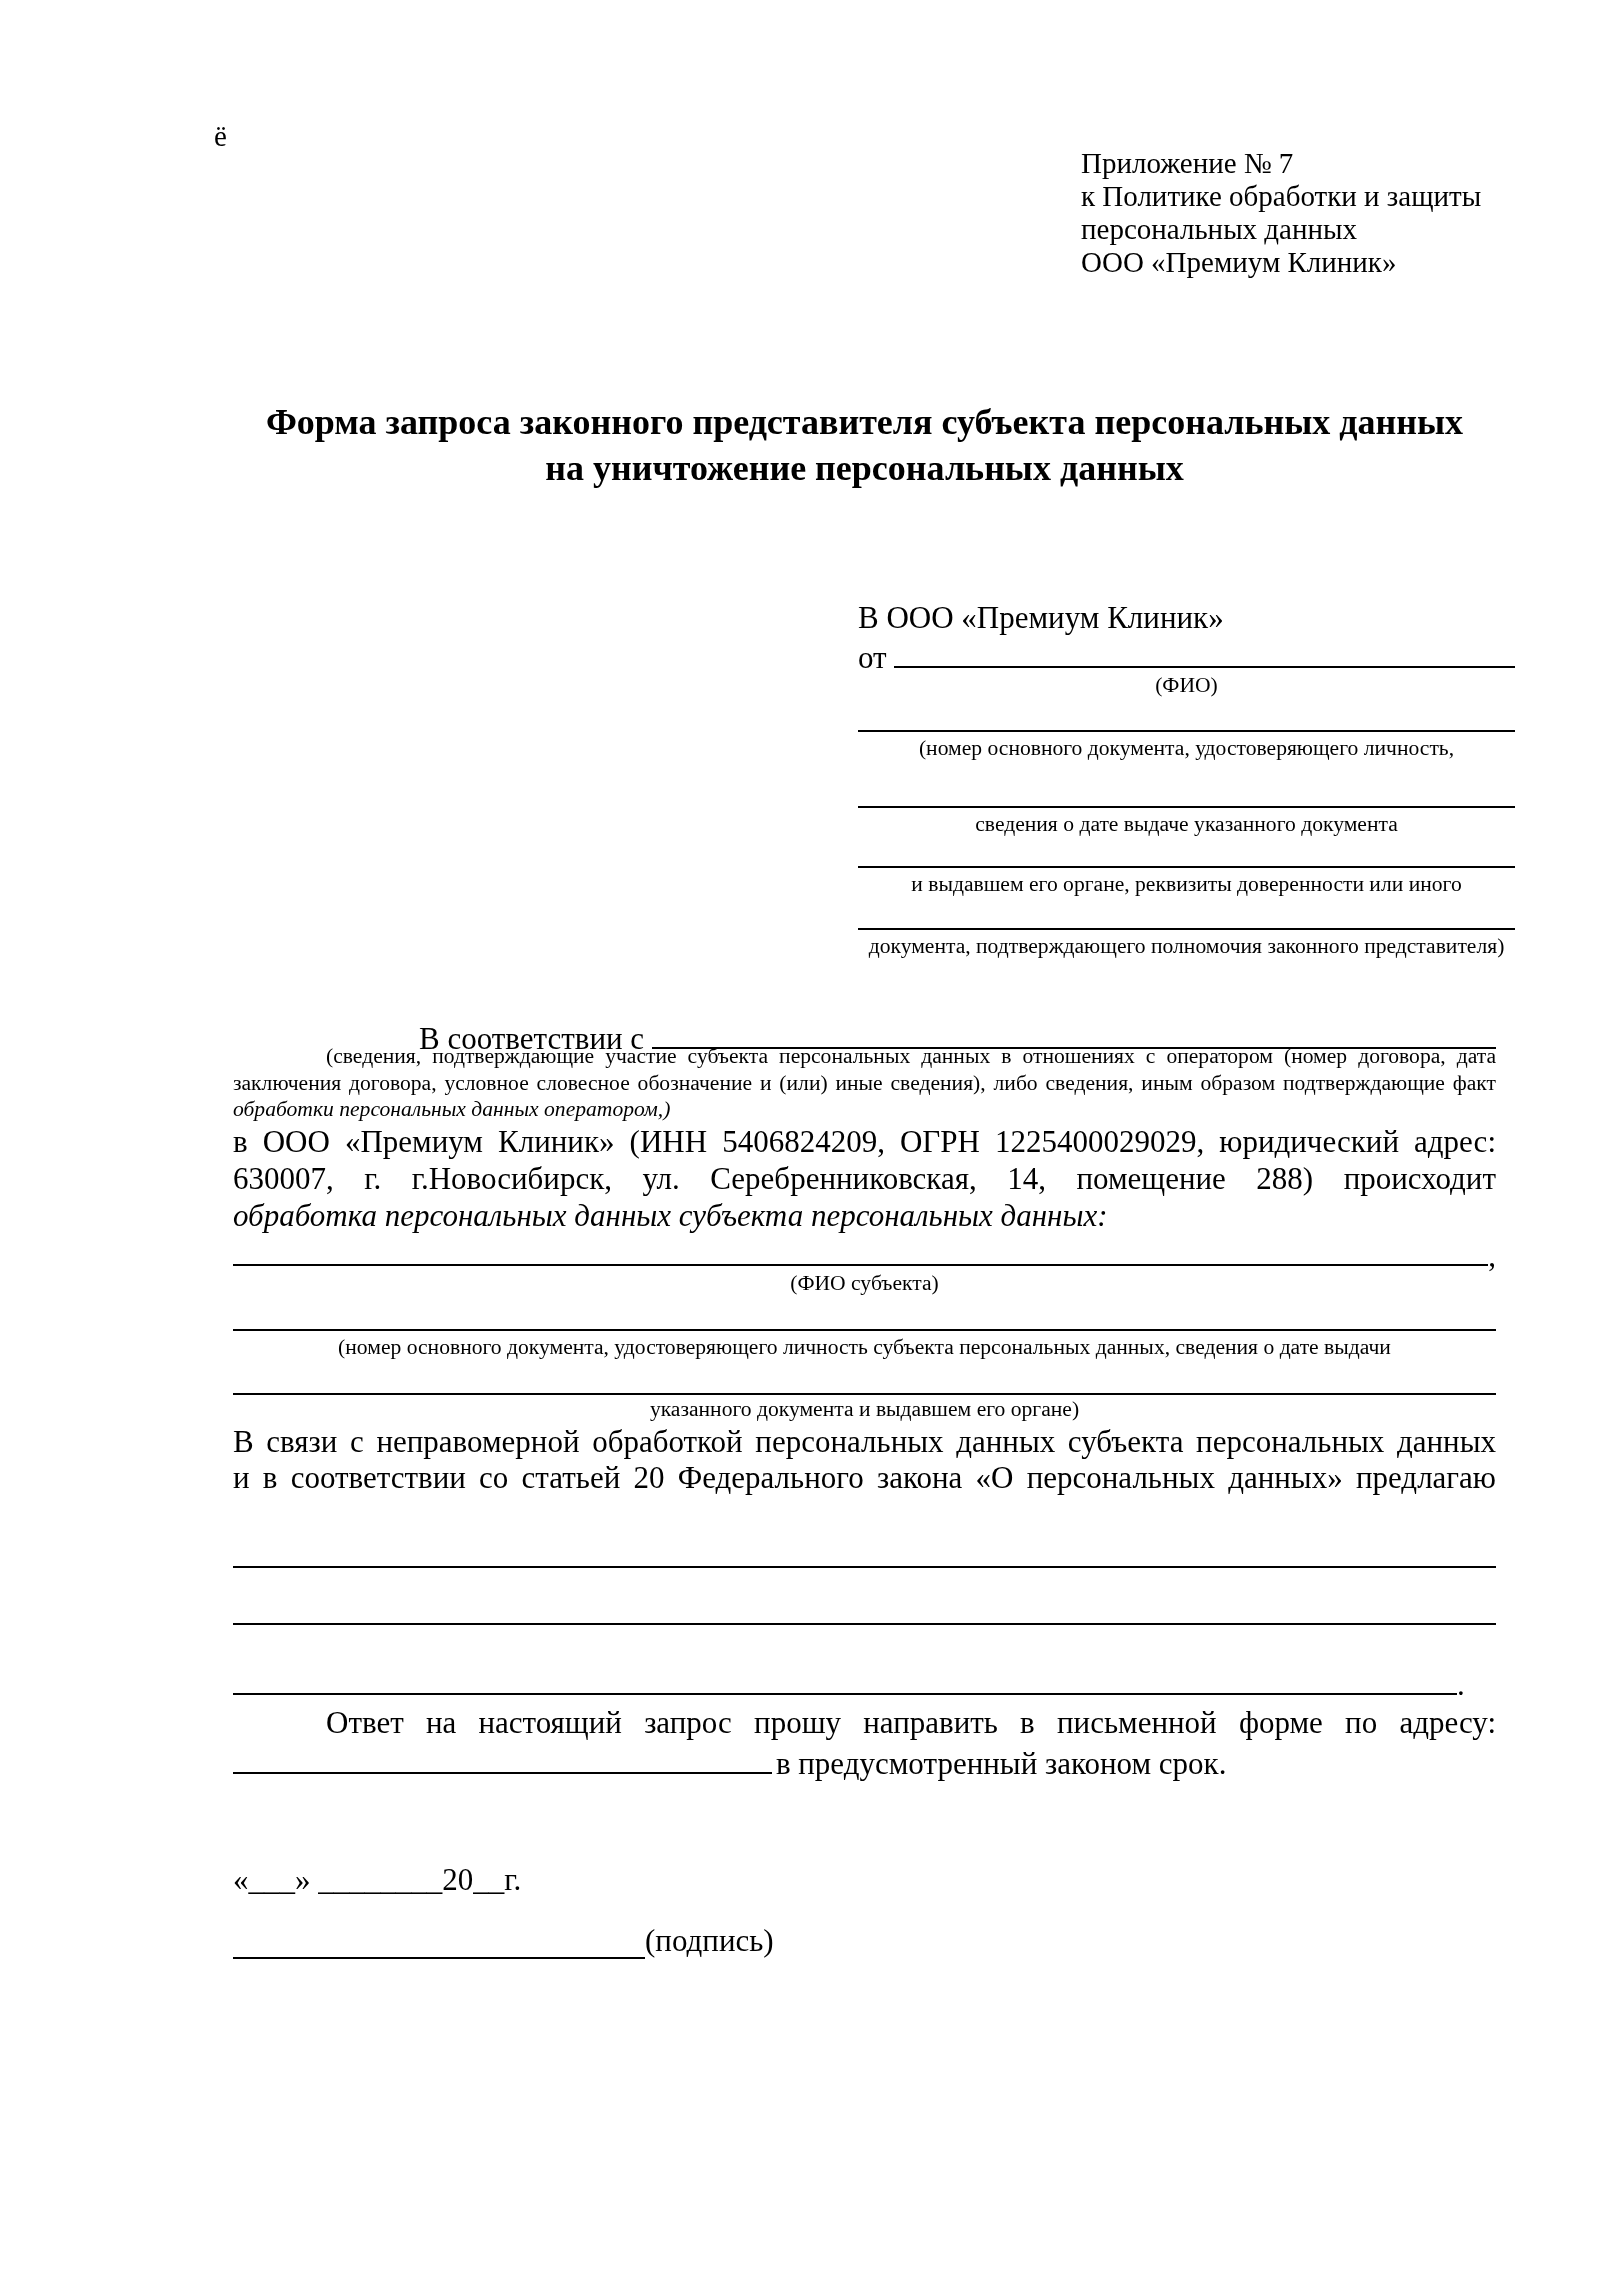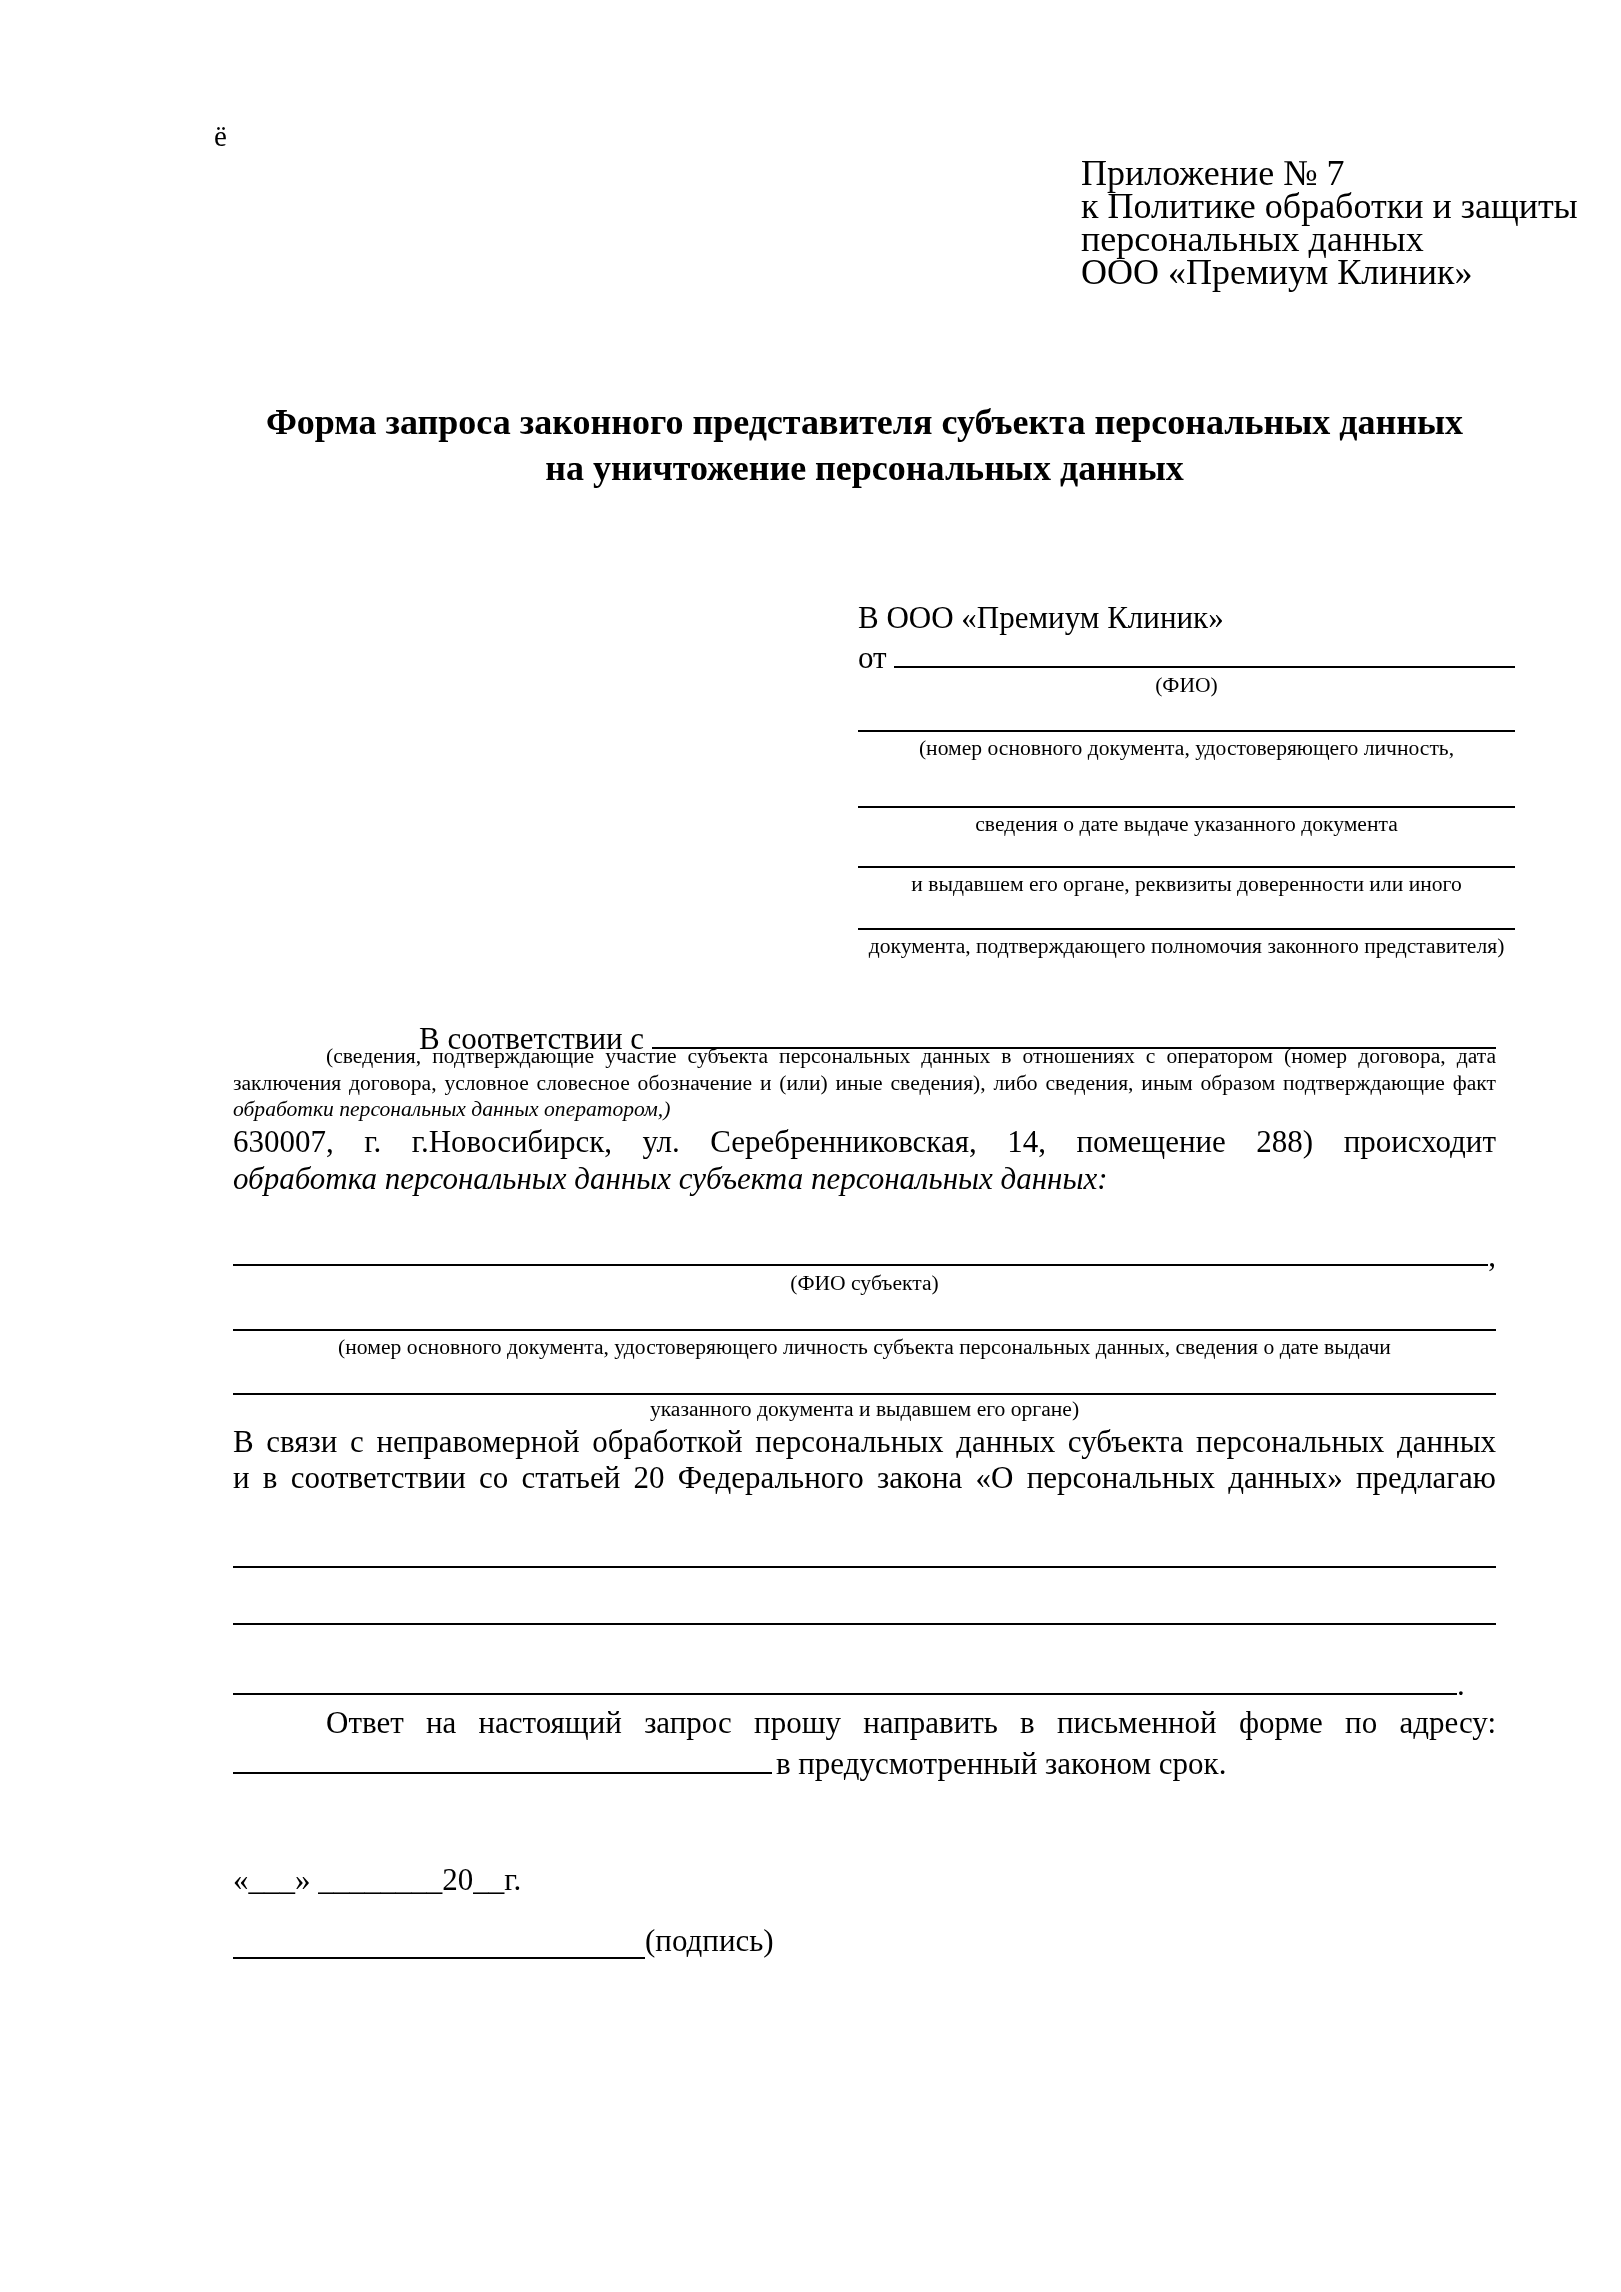--- a/index.html
+++ b/index.html
@@ -9,21 +9,21 @@
     margin:0 auto;
     background:#ffffff;
     color:#000000;
     font-family:"Liberation Serif", serif;
     overflow:hidden;
   }
   .abs { position:absolute; }
 
   .stray { left:214px; top:120px; font-size:29px; }
 
-  .appendix { left:1081px; top:157px; font-size:36px; line-height:33px; }
+  .appendix { left:1081px; top:147px; font-size:29px; line-height:33px; }
 
   .title {
     left:233px; top:399px; width:1263px;
     font-size:36px; font-weight:bold; line-height:46px;
     text-align:center;
   }
   .title div { white-space:nowrap;font-family:Liberation Serif, serif; }
 
   .body-text { font-size:31px; line-height:37px; }
 
@@ -104,20 +104,21 @@
     <span class="blank ml"></span>
   </div>
 
   <div class="abs para note" style="top:1043px;">
     <div class="jline indent1">(сведения, подтверждающие участие субъекта персональных данных в отношениях с оператором (номер договора, дата</div>
     <div class="jline">заключения договора, условное словесное обозначение и (или) иные сведения), либо сведения, иным образом подтверждающие факт</div>
     <div class="lline">обработки персональных данных оператором,)</div>
   </div>
 
   <div class="abs para body-text" style="top:1123px;">
+    <div class="jline">в ООО «Премиум Клиник» (ИНН 5406824209, ОГРН 1225400029029, юридический адрес:</div>
     <div class="jline">630007, г. г.Новосибирск, ул. Серебренниковская, 14, помещение 288) происходит</div>
     <div class="lline">обработка персональных данных субъекта персональных данных:</div>
   </div>
 
   <div class="abs row row-main body-text" style="top:1236px;">
     <span class="blank"></span>
     <span>,</span>
   </div>
   <div class="abs cap cap-main" style="top:1272px;">(ФИО субъекта)</div>
 

